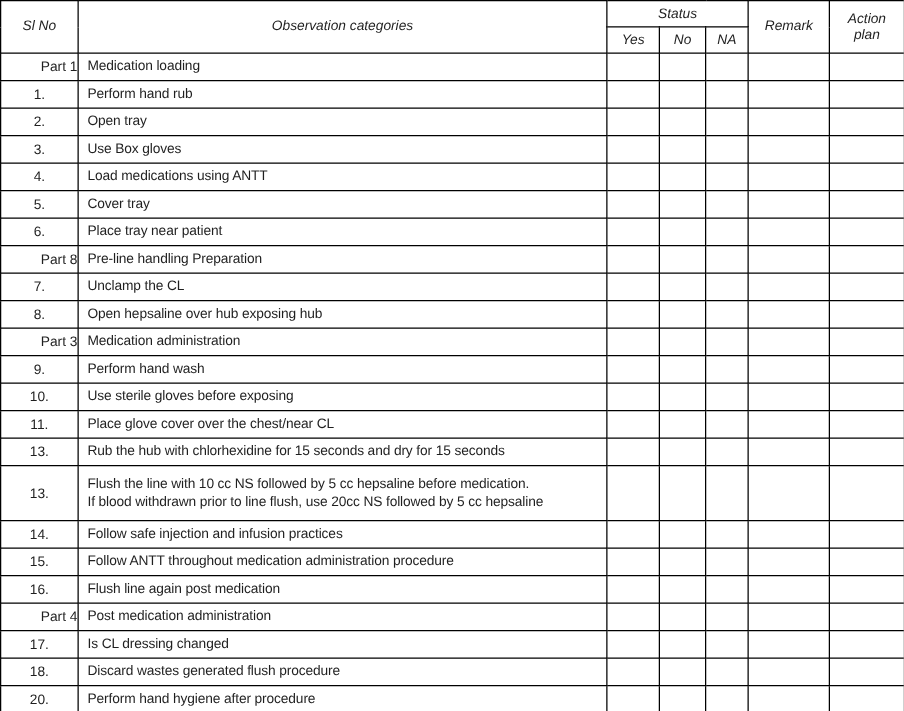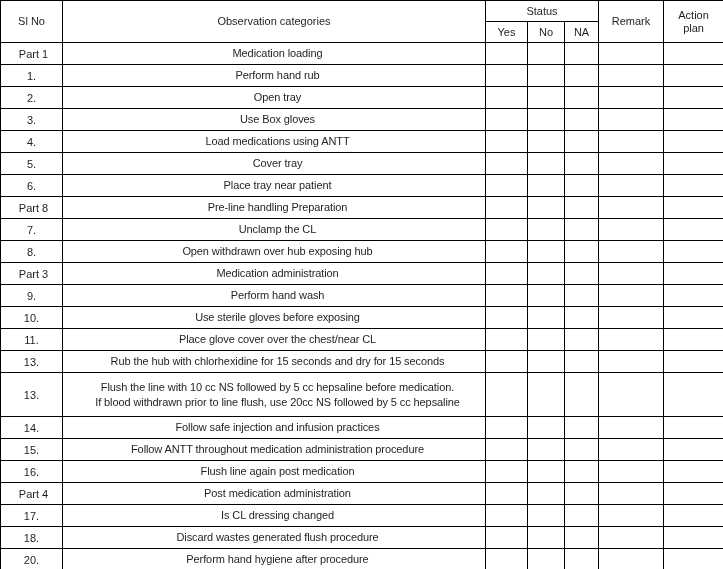--- a/index.html
+++ b/index.html
@@ -20,27 +20,28 @@
     border: 1px solid #000000;
     font-weight: normal;
     font-size: 11px;
     padding: 0;
     overflow: hidden;
     vertical-align: middle;
   }
   thead th {
     text-align: center;
     line-height: 13px;
+    font-style: italic;
   }
   thead tr { height: 21px; }
   tbody tr { height: 22px; }
   tbody tr.tall { height: 44px; }
   td.col-sl { text-align: center; }
-  td.col-sl.part { text-align: center; padding-left: 4px; }
-  td.col-obs { text-align: center; padding-left: 7px; }
+  td.col-sl.part { text-align: right; padding-left: 4px; }
+  td.col-obs { text-align: left; padding-left: 7px; }
   td.col-obs div {
     white-space: nowrap;
     line-height: 15px;
     letter-spacing: -0.1px;
   }
   th.th-action { padding: 0 6px; }
 </style>
 </head>
 <body>
 
@@ -164,21 +165,21 @@
         </td>
         <td class="col-yes"></td>
         <td class="col-no"></td>
         <td class="col-na"></td>
         <td class="col-remark"></td>
         <td class="col-action"></td>
       </tr>
       <tr>
         <td class="col-sl">8.</td>
         <td class="col-obs">
-          <div>Open withdrawn over hub exposing hub</div>
+          <div>Open hepsaline over hub exposing hub</div>
         </td>
         <td class="col-yes"></td>
         <td class="col-no"></td>
         <td class="col-na"></td>
         <td class="col-remark"></td>
         <td class="col-action"></td>
       </tr>
       <tr>
         <td class="col-sl part">Part 3</td>
         <td class="col-obs">

